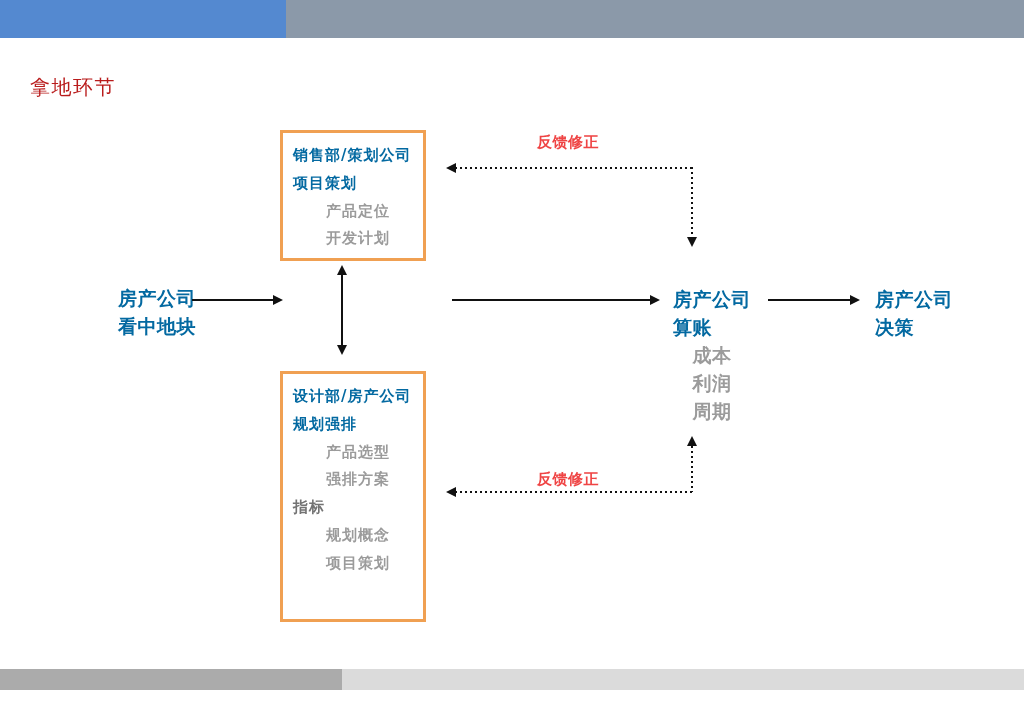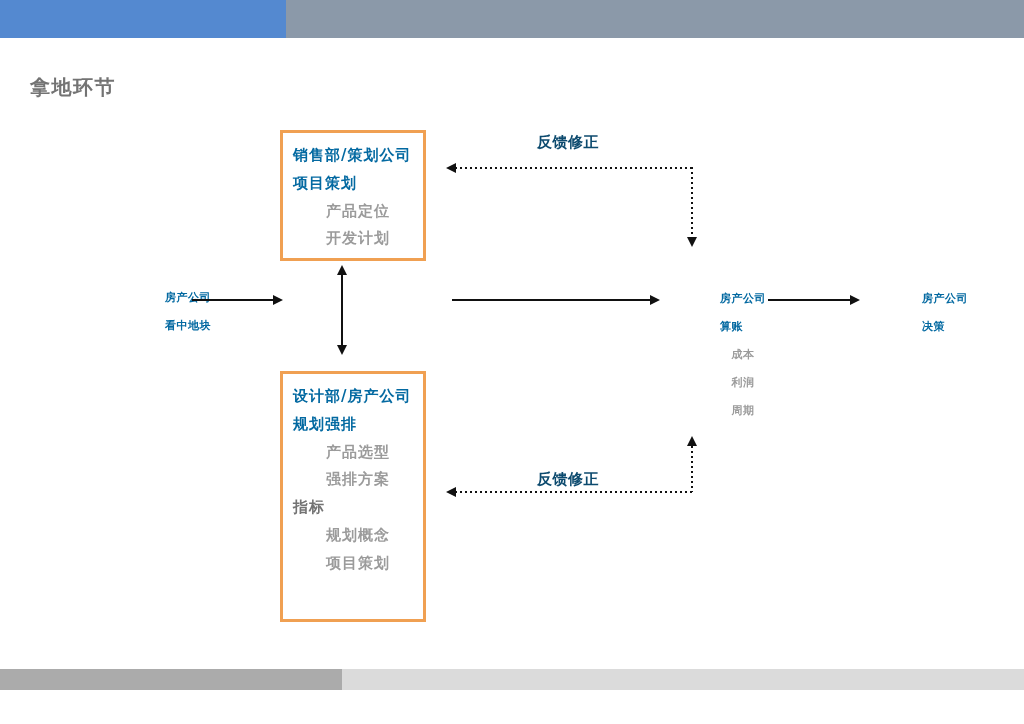--- a/index.html
+++ b/index.html
@@ -13,49 +13,49 @@
 
   
   .topbar-blue{left:0;top:0;width:286px;height:38px;background:#5489D0;}
   .topbar-gray{left:286px;top:0;width:738px;height:38px;background:#8B99A9;}
   .footer-dark{left:0;top:669px;width:342px;height:21px;background:#ABABAB;}
   .footer-light{left:342px;top:669px;width:682px;height:21px;background:#DBDBDB;}
 
   
   .title{
     left:30px;top:74px;margin:0;
-    font-size:20px;font-weight:bold;letter-spacing:1.5px;
-    color:#737373;
+    font-size:20px;font-weight:normal;letter-spacing:1.5px;
+    color:#b91c1c;
   }
 
   
   .t-blue{color:#0369a1;font-weight:bold;}
   .t-gray{color:#9B9B9B;font-weight:bold;text-align:center;}
   .t-red{color:#737373;font-weight:bold;}
 
   
   .obox{
     border:3px solid #F0A052;
     box-sizing:border-box;
     padding:9px 0 0 10px;
     font-size:15px;letter-spacing:1px;
     background:#ffffff;
   }
   .obox div{line-height:27.8px;white-space:nowrap;}
   .box-planning{left:280px;top:130px;width:146px;height:131px;}
   .box-design{left:280px;top:371px;width:146px;height:251px;}
 
   
-  .node{font-size:11px;letter-spacing:.5px;line-height:28px;white-space:nowrap;margin-left:47px;}
+  .node{font-size:19px;letter-spacing:.5px;line-height:28px;white-space:nowrap;}
   .node-start{left:118px;top:284px;}
   .node-accounting{left:673px;top:285px;}
   .node-decision{left:875px;top:285px;}
 
   
-  .fb-label{font-size:15px;letter-spacing:.5px;font-weight:bold;color:#0c4a6e;white-space:nowrap;}
+  .fb-label{font-size:15px;letter-spacing:.5px;font-weight:bold;color:#ef4444;white-space:nowrap;}
   .fb-top{left:537px;top:133px;}
   .fb-bottom{left:537px;top:470px;}
 
   
   .line-h{height:2px;background:#111;}
   .line-v{width:2px;background:#111;}
   
   .dot-h{height:2px;background:repeating-linear-gradient(90deg,#111 0 2px,transparent 2px 5px);}
   .dot-v{width:2px;background:repeating-linear-gradient(180deg,#111 0 2px,transparent 2px 5px);}
   

